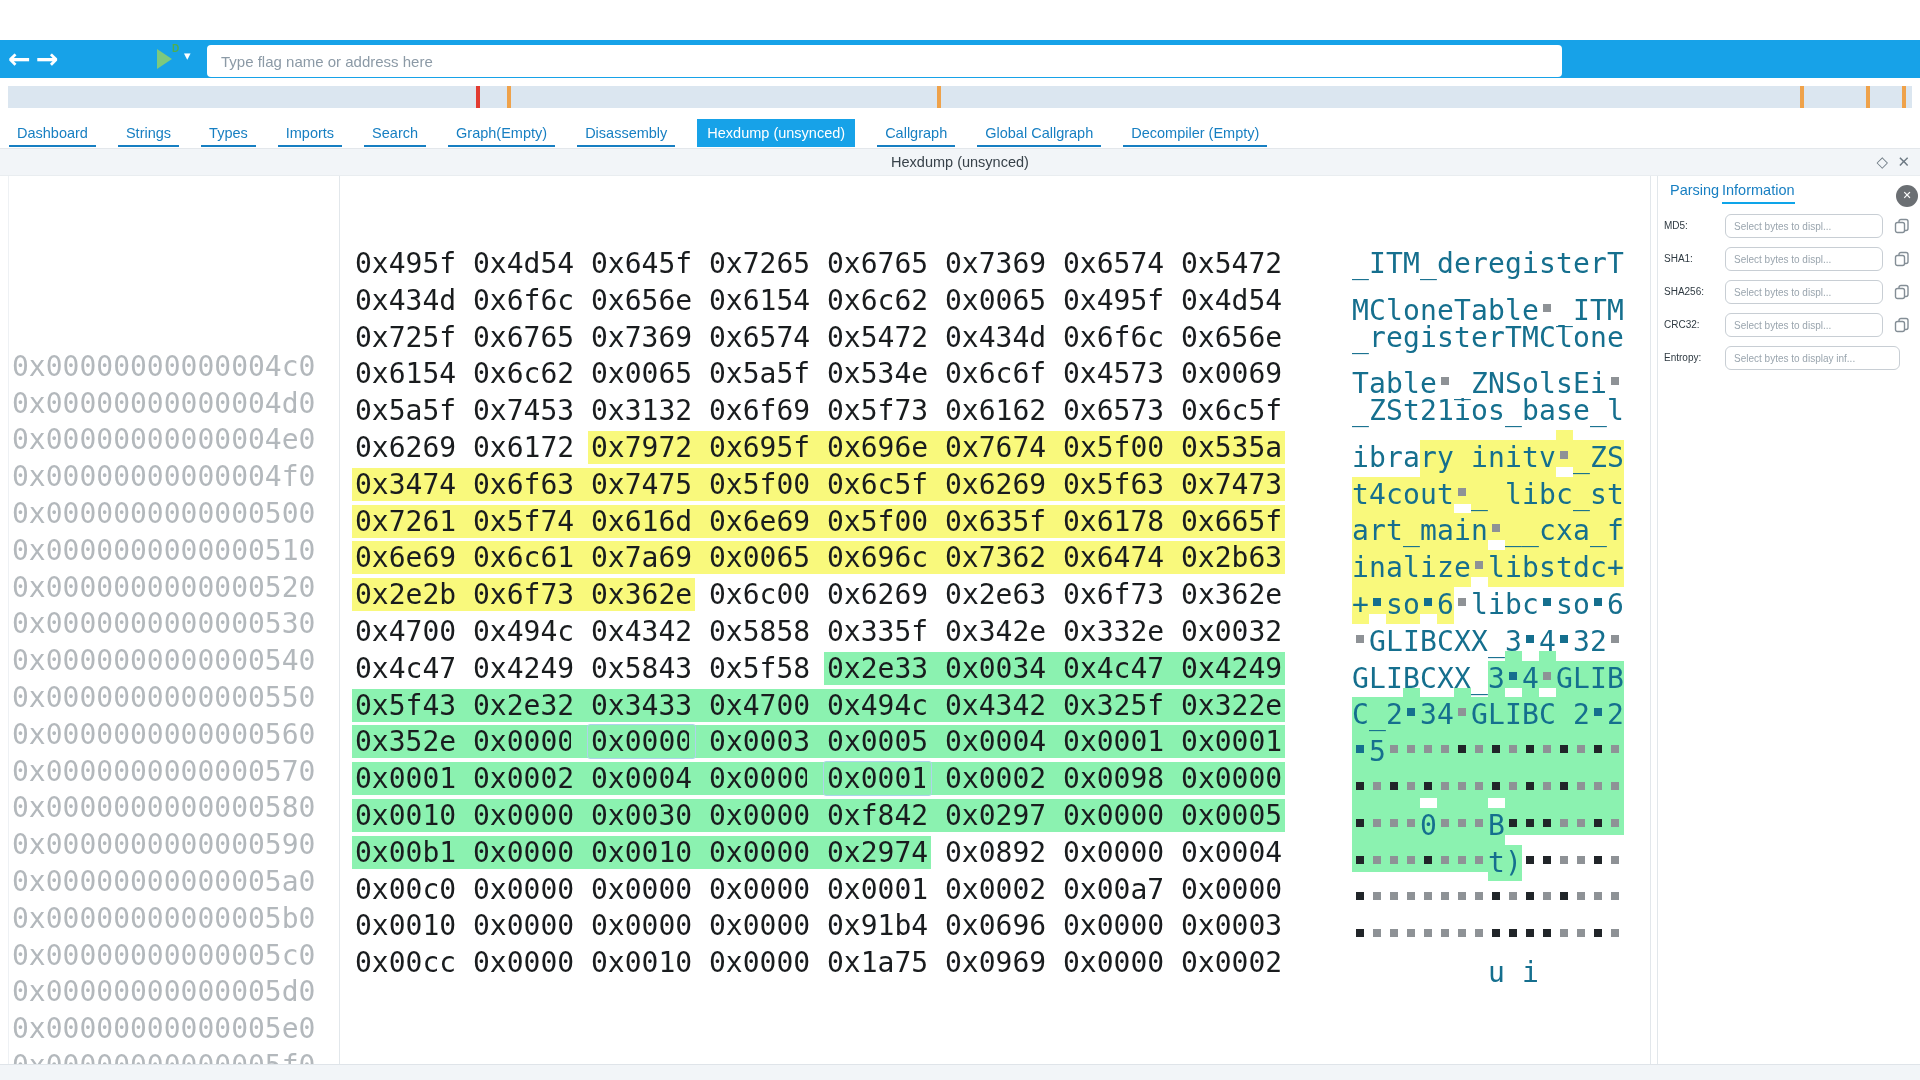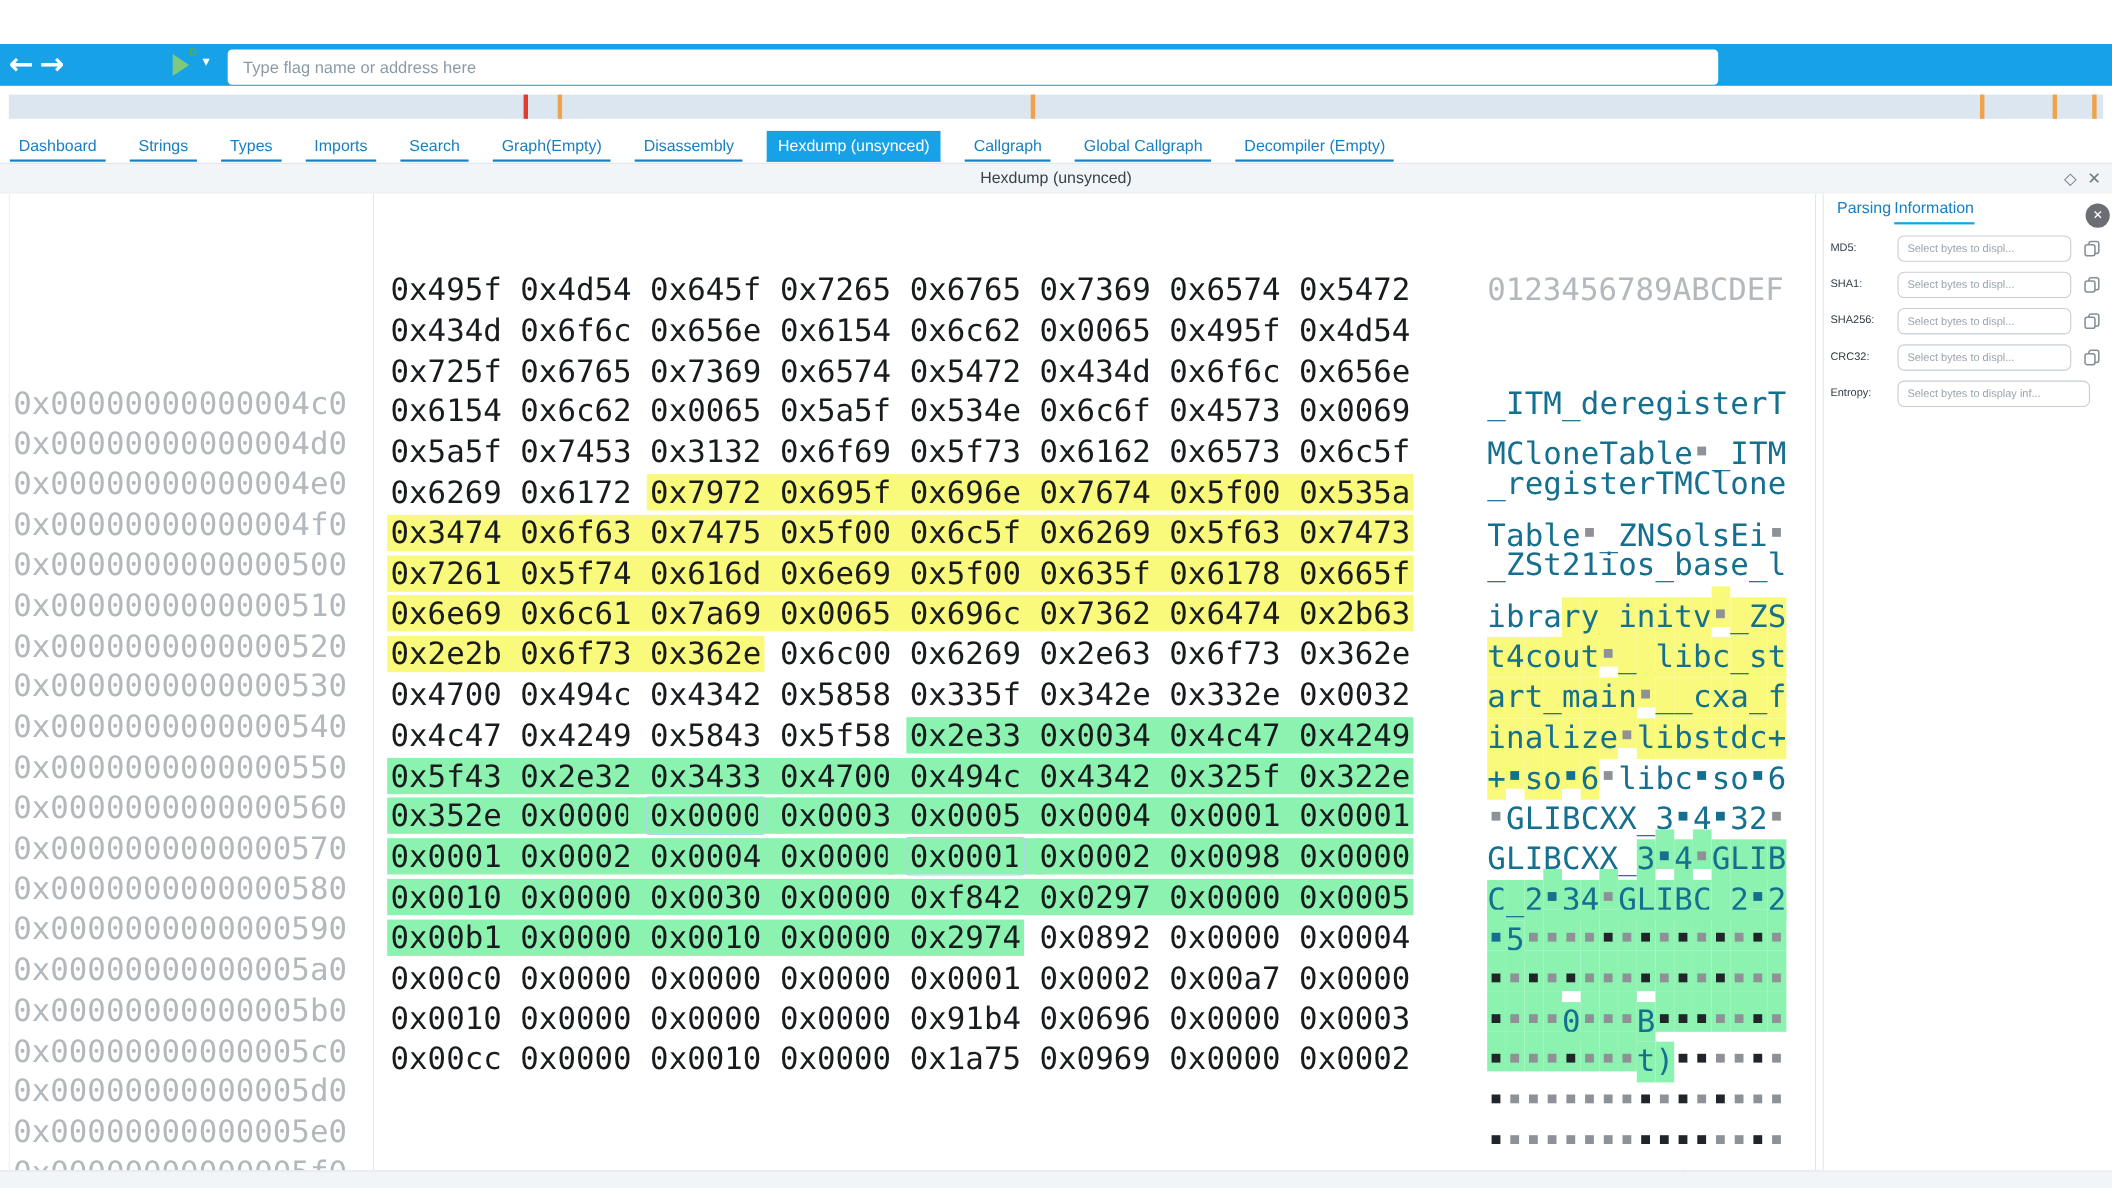--- a/index.html
+++ b/index.html
@@ -131,21 +131,20 @@
   </div>
 
   <div class="content">
     <div class="edge-l"></div>
     <div class="hd-col col-addr mono" id="col-addr">
       <div class="hrow hd-head">&nbsp;</div>
     <div class="hrow addr">0x00000000000004c0</div><div class="hrow addr">0x00000000000004d0</div><div class="hrow addr">0x00000000000004e0</div><div class="hrow addr">0x00000000000004f0</div><div class="hrow addr">0x0000000000000500</div><div class="hrow addr">0x0000000000000510</div><div class="hrow addr">0x0000000000000520</div><div class="hrow addr">0x0000000000000530</div><div class="hrow addr">0x0000000000000540</div><div class="hrow addr">0x0000000000000550</div><div class="hrow addr">0x0000000000000560</div><div class="hrow addr">0x0000000000000570</div><div class="hrow addr">0x0000000000000580</div><div class="hrow addr">0x0000000000000590</div><div class="hrow addr">0x00000000000005a0</div><div class="hrow addr">0x00000000000005b0</div><div class="hrow addr">0x00000000000005c0</div><div class="hrow addr">0x00000000000005d0</div><div class="hrow addr">0x00000000000005e0</div><div class="hrow addr">0x00000000000005f0</div></div>
     <div class="hd-col col-hex mono" id="col-hex">
     <div class="hrow hexline"><span>0x495f 0x4d54 0x645f 0x7265 0x6765 0x7369 0x6574 0x5472</span></div><div class="hrow hexline"><span>0x434d 0x6f6c 0x656e 0x6154 0x6c62 0x0065 0x495f 0x4d54</span></div><div class="hrow hexline"><span>0x725f 0x6765 0x7369 0x6574 0x5472 0x434d 0x6f6c 0x656e</span></div><div class="hrow hexline"><span>0x6154 0x6c62 0x0065 0x5a5f 0x534e 0x6c6f 0x4573 0x0069</span></div><div class="hrow hexline"><span>0x5a5f 0x7453 0x3132 0x6f69 0x5f73 0x6162 0x6573 0x6c5f</span></div><div class="hrow hexline"><span>0x6269 0x6172</span> <span class="hy">0x7972 0x695f 0x696e 0x7674 0x5f00 0x535a</span></div><div class="hrow hexline"><span class="hy">0x3474 0x6f63 0x7475 0x5f00 0x6c5f 0x6269 0x5f63 0x7473</span></div><div class="hrow hexline"><span class="hy">0x7261 0x5f74 0x616d 0x6e69 0x5f00 0x635f 0x6178 0x665f</span></div><div class="hrow hexline"><span class="hy">0x6e69 0x6c61 0x7a69 0x0065 0x696c 0x7362 0x6474 0x2b63</span></div><div class="hrow hexline"><span class="hy">0x2e2b 0x6f73 0x362e</span> <span>0x6c00 0x6269 0x2e63 0x6f73 0x362e</span></div><div class="hrow hexline"><span>0x4700 0x494c 0x4342 0x5858 0x335f 0x342e 0x332e 0x0032</span></div><div class="hrow hexline"><span>0x4c47 0x4249 0x5843 0x5f58</span> <span class="hg">0x2e33 0x0034 0x4c47 0x4249</span></div><div class="hrow hexline"><span class="hg">0x5f43 0x2e32 0x3433 0x4700 0x494c 0x4342 0x325f 0x322e</span></div><div class="hrow hexline"><span class="hg">0x352e 0x0000</span><span class="hg"> </span><span class="hg cbox">0x0000</span><span class="hg"> </span><span class="hg">0x0003 0x0005 0x0004 0x0001 0x0001</span></div><div class="hrow hexline"><span class="hg">0x0001 0x0002 0x0004 0x0000</span><span class="hg"> </span><span class="hg cbox">0x0001</span><span class="hg"> </span><span class="hg">0x0002 0x0098 0x0000</span></div><div class="hrow hexline"><span class="hg">0x0010 0x0000 0x0030 0x0000 0xf842 0x0297 0x0000 0x0005</span></div><div class="hrow hexline"><span class="hg">0x00b1 0x0000 0x0010 0x0000 0x2974</span> <span>0x0892 0x0000 0x0004</span></div><div class="hrow hexline"><span>0x00c0 0x0000 0x0000 0x0000 0x0001 0x0002 0x00a7 0x0000</span></div><div class="hrow hexline"><span>0x0010 0x0000 0x0000 0x0000 0x91b4 0x0696 0x0000 0x0003</span></div><div class="hrow hexline"><span>0x00cc 0x0000 0x0010 0x0000 0x1a75 0x0969 0x0000 0x0002</span></div></div>
     <div class="hd-col col-ascii mono" id="col-ascii">
-      <div class="hrow hd-head">0123456789ABCDEF</div>
     <div class="hrow"><span class="acell">_</span><span class="acell">I</span><span class="acell">T</span><span class="acell">M</span><span class="acell">_</span><span class="acell">d</span><span class="acell">e</span><span class="acell">r</span><span class="acell">e</span><span class="acell">g</span><span class="acell">i</span><span class="acell">s</span><span class="acell">t</span><span class="acell">e</span><span class="acell">r</span><span class="acell">T</span></div><div class="hrow"><span class="acell">M</span><span class="acell">C</span><span class="acell">l</span><span class="acell">o</span><span class="acell">n</span><span class="acell">e</span><span class="acell">T</span><span class="acell">a</span><span class="acell">b</span><span class="acell">l</span><span class="acell">e</span><span class="acell"><span class="dot d-n"></span></span><span class="acell">_</span><span class="acell">I</span><span class="acell">T</span><span class="acell">M</span></div><div class="hrow"><span class="acell">_</span><span class="acell">r</span><span class="acell">e</span><span class="acell">g</span><span class="acell">i</span><span class="acell">s</span><span class="acell">t</span><span class="acell">e</span><span class="acell">r</span><span class="acell">T</span><span class="acell">M</span><span class="acell">C</span><span class="acell">l</span><span class="acell">o</span><span class="acell">n</span><span class="acell">e</span></div><div class="hrow"><span class="acell">T</span><span class="acell">a</span><span class="acell">b</span><span class="acell">l</span><span class="acell">e</span><span class="acell"><span class="dot d-n"></span></span><span class="acell">_</span><span class="acell">Z</span><span class="acell">N</span><span class="acell">S</span><span class="acell">o</span><span class="acell">l</span><span class="acell">s</span><span class="acell">E</span><span class="acell">i</span><span class="acell"><span class="dot d-n"></span></span></div><div class="hrow"><span class="acell">_</span><span class="acell">Z</span><span class="acell">S</span><span class="acell">t</span><span class="acell">2</span><span class="acell">1</span><span class="acell">i</span><span class="acell">o</span><span class="acell">s</span><span class="acell">_</span><span class="acell">b</span><span class="acell">a</span><span class="acell">s</span><span class="acell">e</span><span class="acell">_</span><span class="acell">l</span></div><div class="hrow"><span class="acell">i</span><span class="acell">b</span><span class="acell">r</span><span class="acell">a</span><span class="acell hy">r</span><span class="acell hy">y</span><span class="acell hy">_</span><span class="acell hy">i</span><span class="acell hy">n</span><span class="acell hy">i</span><span class="acell hy">t</span><span class="acell hy">v</span><span class="acell hy"><span class="dot d-n"></span></span><span class="acell hy">_</span><span class="acell hy">Z</span><span class="acell hy">S</span></div><div class="hrow"><span class="acell hy">t</span><span class="acell hy">4</span><span class="acell hy">c</span><span class="acell hy">o</span><span class="acell hy">u</span><span class="acell hy">t</span><span class="acell hy"><span class="dot d-n"></span></span><span class="acell hy">_</span><span class="acell hy">_</span><span class="acell hy">l</span><span class="acell hy">i</span><span class="acell hy">b</span><span class="acell hy">c</span><span class="acell hy">_</span><span class="acell hy">s</span><span class="acell hy">t</span></div><div class="hrow"><span class="acell hy">a</span><span class="acell hy">r</span><span class="acell hy">t</span><span class="acell hy">_</span><span class="acell hy">m</span><span class="acell hy">a</span><span class="acell hy">i</span><span class="acell hy">n</span><span class="acell hy"><span class="dot d-n"></span></span><span class="acell hy">_</span><span class="acell hy">_</span><span class="acell hy">c</span><span class="acell hy">x</span><span class="acell hy">a</span><span class="acell hy">_</span><span class="acell hy">f</span></div><div class="hrow"><span class="acell hy">i</span><span class="acell hy">n</span><span class="acell hy">a</span><span class="acell hy">l</span><span class="acell hy">i</span><span class="acell hy">z</span><span class="acell hy">e</span><span class="acell hy"><span class="dot d-n"></span></span><span class="acell hy">l</span><span class="acell hy">i</span><span class="acell hy">b</span><span class="acell hy">s</span><span class="acell hy">t</span><span class="acell hy">d</span><span class="acell hy">c</span><span class="acell hy">+</span></div><div class="hrow"><span class="acell hy">+</span><span class="acell hy"><span class="dot d-p"></span></span><span class="acell hy">s</span><span class="acell hy">o</span><span class="acell hy"><span class="dot d-p"></span></span><span class="acell hy">6</span><span class="acell"><span class="dot d-n"></span></span><span class="acell">l</span><span class="acell">i</span><span class="acell">b</span><span class="acell">c</span><span class="acell"><span class="dot d-p"></span></span><span class="acell">s</span><span class="acell">o</span><span class="acell"><span class="dot d-p"></span></span><span class="acell">6</span></div><div class="hrow"><span class="acell"><span class="dot d-n"></span></span><span class="acell">G</span><span class="acell">L</span><span class="acell">I</span><span class="acell">B</span><span class="acell">C</span><span class="acell">X</span><span class="acell">X</span><span class="acell">_</span><span class="acell">3</span><span class="acell"><span class="dot d-p"></span></span><span class="acell">4</span><span class="acell"><span class="dot d-p"></span></span><span class="acell">3</span><span class="acell">2</span><span class="acell"><span class="dot d-n"></span></span></div><div class="hrow"><span class="acell">G</span><span class="acell">L</span><span class="acell">I</span><span class="acell">B</span><span class="acell">C</span><span class="acell">X</span><span class="acell">X</span><span class="acell">_</span><span class="acell hg">3</span><span class="acell hg"><span class="dot d-p"></span></span><span class="acell hg">4</span><span class="acell hg"><span class="dot d-n"></span></span><span class="acell hg">G</span><span class="acell hg">L</span><span class="acell hg">I</span><span class="acell hg">B</span></div><div class="hrow"><span class="acell hg">C</span><span class="acell hg">_</span><span class="acell hg">2</span><span class="acell hg"><span class="dot d-p"></span></span><span class="acell hg">3</span><span class="acell hg">4</span><span class="acell hg"><span class="dot d-n"></span></span><span class="acell hg">G</span><span class="acell hg">L</span><span class="acell hg">I</span><span class="acell hg">B</span><span class="acell hg">C</span><span class="acell hg">_</span><span class="acell hg">2</span><span class="acell hg"><span class="dot d-p"></span></span><span class="acell hg">2</span></div><div class="hrow"><span class="acell hg"><span class="dot d-p"></span></span><span class="acell hg">5</span><span class="acell hg"><span class="dot d-n"></span></span><span class="acell hg"><span class="dot d-n"></span></span><span class="acell hg"><span class="dot d-n"></span></span><span class="acell hg"><span class="dot d-n"></span></span><span class="acell hg"><span class="dot d-x"></span></span><span class="acell hg"><span class="dot d-n"></span></span><span class="acell hg"><span class="dot d-x"></span></span><span class="acell hg"><span class="dot d-n"></span></span><span class="acell hg"><span class="dot d-x"></span></span><span class="acell hg"><span class="dot d-n"></span></span><span class="acell hg"><span class="dot d-x"></span></span><span class="acell hg"><span class="dot d-n"></span></span><span class="acell hg"><span class="dot d-x"></span></span><span class="acell hg"><span class="dot d-n"></span></span></div><div class="hrow"><span class="acell hg"><span class="dot d-x"></span></span><span class="acell hg"><span class="dot d-n"></span></span><span class="acell hg"><span class="dot d-x"></span></span><span class="acell hg"><span class="dot d-n"></span></span><span class="acell hg"><span class="dot d-x"></span></span><span class="acell hg"><span class="dot d-n"></span></span><span class="acell hg"><span class="dot d-n"></span></span><span class="acell hg"><span class="dot d-n"></span></span><span class="acell hg"><span class="dot d-x"></span></span><span class="acell hg"><span class="dot d-n"></span></span><span class="acell hg"><span class="dot d-x"></span></span><span class="acell hg"><span class="dot d-n"></span></span><span class="acell hg"><span class="dot d-x"></span></span><span class="acell hg"><span class="dot d-n"></span></span><span class="acell hg"><span class="dot d-n"></span></span><span class="acell hg"><span class="dot d-n"></span></span></div><div class="hrow"><span class="acell hg"><span class="dot d-x"></span></span><span class="acell hg"><span class="dot d-n"></span></span><span class="acell hg"><span class="dot d-n"></span></span><span class="acell hg"><span class="dot d-n"></span></span><span class="acell hg">0</span><span class="acell hg"><span class="dot d-n"></span></span><span class="acell hg"><span class="dot d-n"></span></span><span class="acell hg"><span class="dot d-n"></span></span><span class="acell hg">B</span><span class="acell hg"><span class="dot d-x"></span></span><span class="acell hg"><span class="dot d-x"></span></span><span class="acell hg"><span class="dot d-x"></span></span><span class="acell hg"><span class="dot d-n"></span></span><span class="acell hg"><span class="dot d-n"></span></span><span class="acell hg"><span class="dot d-x"></span></span><span class="acell hg"><span class="dot d-n"></span></span></div><div class="hrow"><span class="acell hg"><span class="dot d-x"></span></span><span class="acell hg"><span class="dot d-n"></span></span><span class="acell hg"><span class="dot d-n"></span></span><span class="acell hg"><span class="dot d-n"></span></span><span class="acell hg"><span class="dot d-x"></span></span><span class="acell hg"><span class="dot d-n"></span></span><span class="acell hg"><span class="dot d-n"></span></span><span class="acell hg"><span class="dot d-n"></span></span><span class="acell hg">t</span><span class="acell hg">)</span><span class="acell"><span class="dot d-x"></span></span><span class="acell"><span class="dot d-x"></span></span><span class="acell"><span class="dot d-n"></span></span><span class="acell"><span class="dot d-n"></span></span><span class="acell"><span class="dot d-x"></span></span><span class="acell"><span class="dot d-n"></span></span></div><div class="hrow"><span class="acell"><span class="dot d-x"></span></span><span class="acell"><span class="dot d-n"></span></span><span class="acell"><span class="dot d-n"></span></span><span class="acell"><span class="dot d-n"></span></span><span class="acell"><span class="dot d-n"></span></span><span class="acell"><span class="dot d-n"></span></span><span class="acell"><span class="dot d-n"></span></span><span class="acell"><span class="dot d-n"></span></span><span class="acell"><span class="dot d-x"></span></span><span class="acell"><span class="dot d-n"></span></span><span class="acell"><span class="dot d-x"></span></span><span class="acell"><span class="dot d-n"></span></span><span class="acell"><span class="dot d-x"></span></span><span class="acell"><span class="dot d-n"></span></span><span class="acell"><span class="dot d-n"></span></span><span class="acell"><span class="dot d-n"></span></span></div><div class="hrow"><span class="acell"><span class="dot d-x"></span></span><span class="acell"><span class="dot d-n"></span></span><span class="acell"><span class="dot d-n"></span></span><span class="acell"><span class="dot d-n"></span></span><span class="acell"><span class="dot d-n"></span></span><span class="acell"><span class="dot d-n"></span></span><span class="acell"><span class="dot d-n"></span></span><span class="acell"><span class="dot d-n"></span></span><span class="acell"><span class="dot d-x"></span></span><span class="acell"><span class="dot d-x"></span></span><span class="acell"><span class="dot d-x"></span></span><span class="acell"><span class="dot d-x"></span></span><span class="acell"><span class="dot d-n"></span></span><span class="acell"><span class="dot d-n"></span></span><span class="acell"><span class="dot d-x"></span></span><span class="acell"><span class="dot d-n"></span></span></div><div class="hrow"><span class="acell"></span><span class="acell"></span><span class="acell"></span><span class="acell"></span><span class="acell"></span><span class="acell"></span><span class="acell"></span><span class="acell"></span><span class="acell">u</span><span class="acell"></span><span class="acell">i</span><span class="acell"></span><span class="acell"></span><span class="acell"></span><span class="acell"></span><span class="acell"></span></div></div>
     <div class="vline vl-1"></div>
     <div class="vline vl-2"></div>
   </div>
 
   <div class="bottomstrip"></div>
 
   <div class="sidepanel">
     <div class="sp-close">✕</div>
   <span class="sp-tab sp-parsing">Parsing</span>

